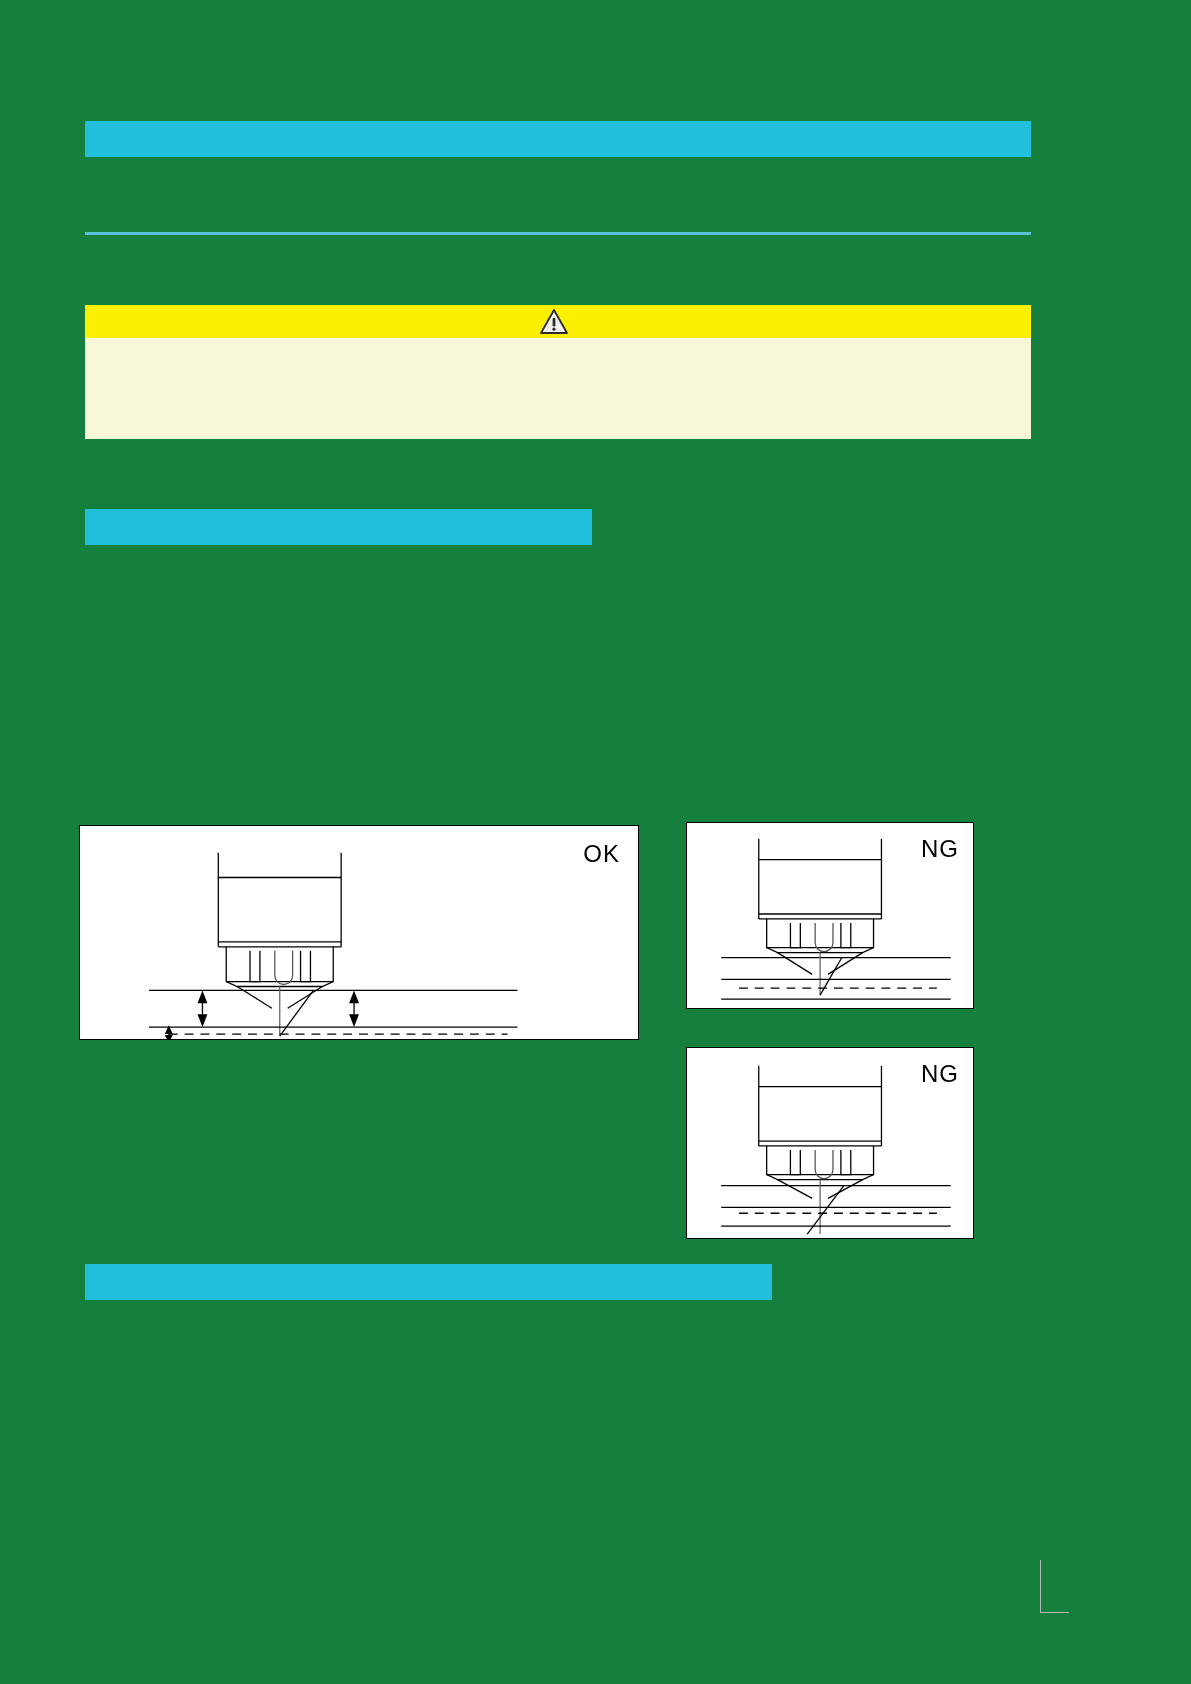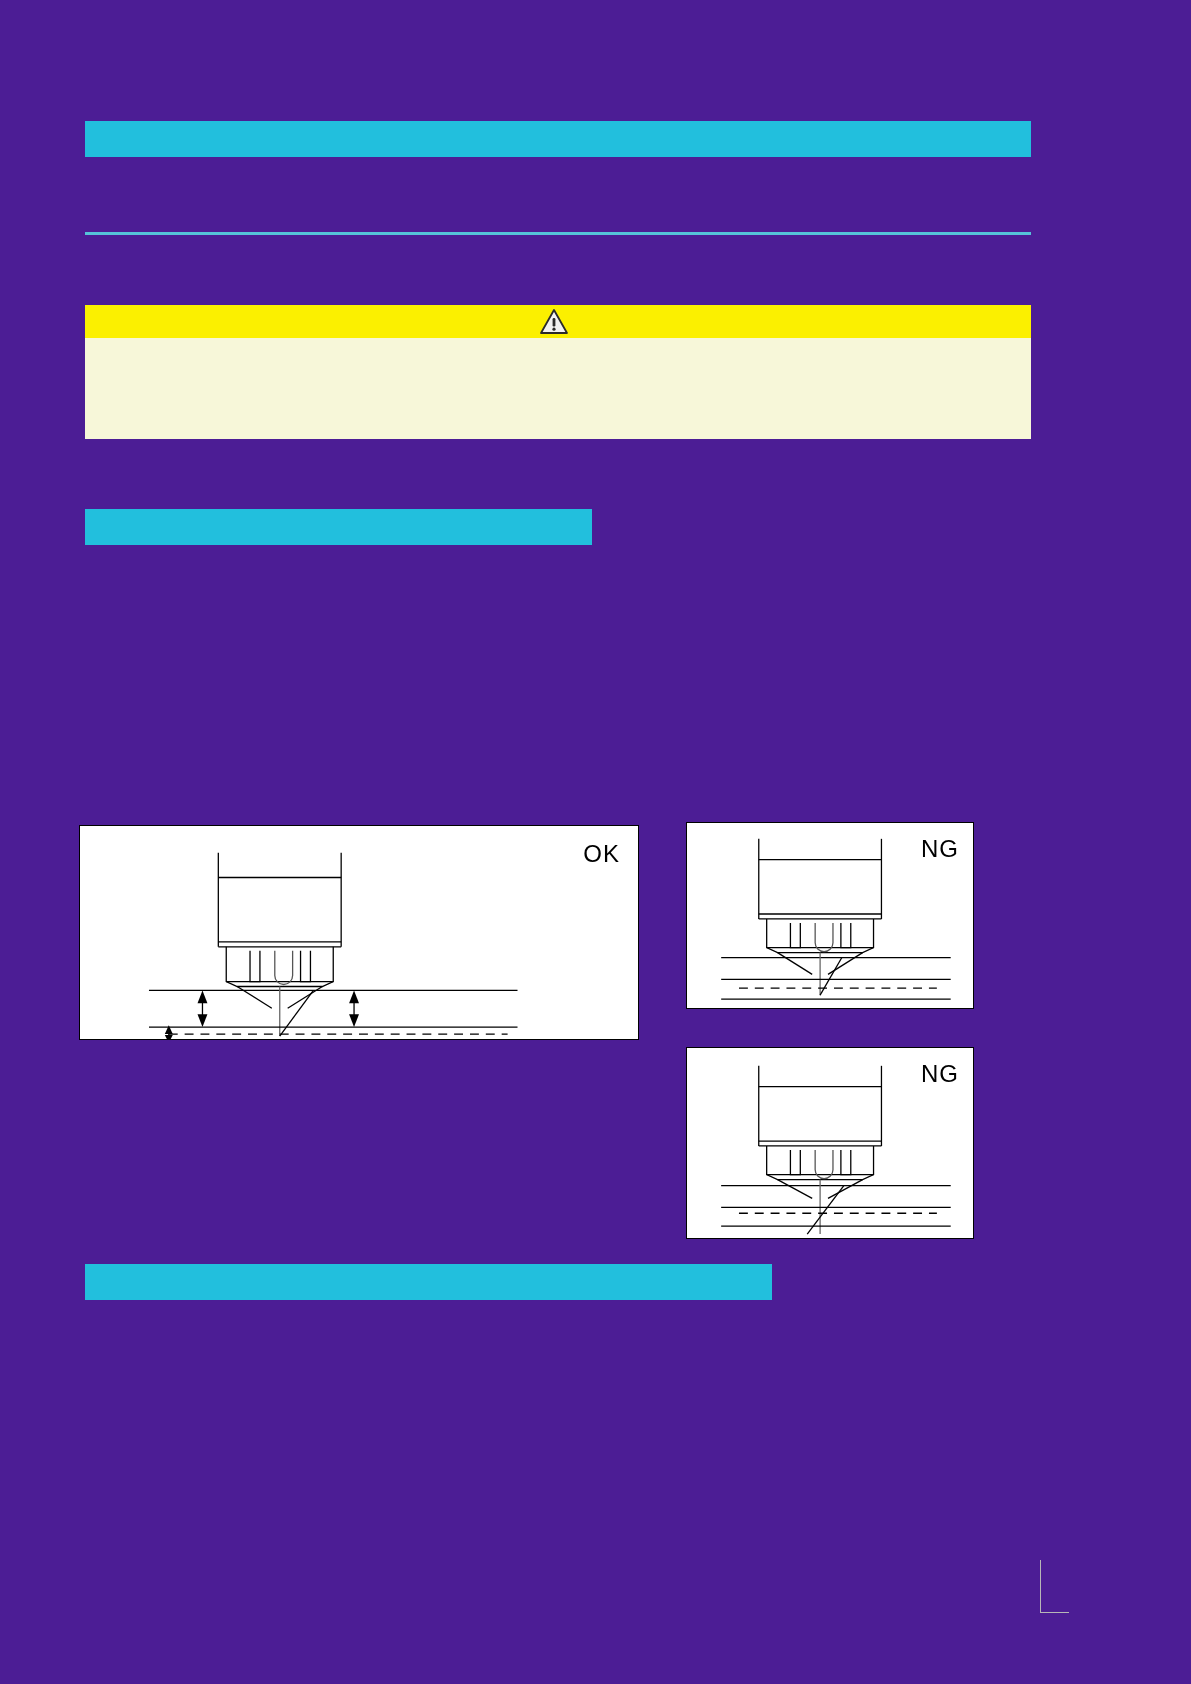--- a/index.html
+++ b/index.html
@@ -14,21 +14,21 @@
     font-family: "Liberation Sans", sans-serif;
     color: #000000;
     overflow: hidden;
   }
 
   .page {
     position: absolute;
     left: 0; top: 0;
     width: 1191px;
     height: 1684px;
-    background: #4c1d95;
+    background: #15803d;
   }
 
   
   .title-band {
     position: absolute;
     left: 85px;
     top: 121px;
     width: 946px;
     height: 36px;
     background: #22bfdd;

